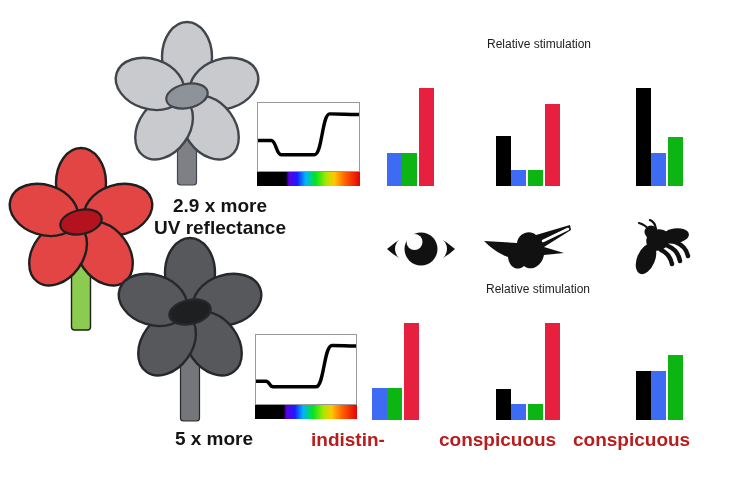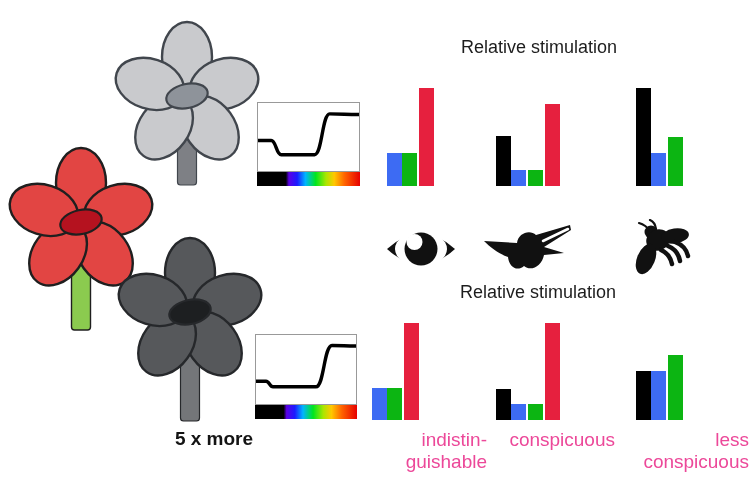--- a/index.html
+++ b/index.html
@@ -1,21 +1,21 @@
 <!DOCTYPE html>
 <html><head>
 <meta charset="utf-8">
 <style>
   html,body{margin:0;padding:0;background:#fff;}
   .canvas{position:relative;width:754px;height:492px;background:#ffffff;overflow:hidden;
           font-family:"Liberation Sans",sans-serif;color:#161616;}
   .abs{position:absolute;}
-  .hdr{position:absolute;width:300px;text-align:center;font-size:18px;color:#1d1d1d;}
+  .hdr{position:absolute;width:300px;text-align:center;font-size:12px;color:#1d1d1d;}
   .lbl{position:absolute;width:190px;text-align:center;font-weight:bold;font-size:19px;line-height:22px;color:#141414;}
-  .outcome{position:absolute;width:176px;text-align:right;font-weight:normal;font-size:19px;line-height:22px;color:#ec4899;}
+  .outcome{position:absolute;width:176px;text-align:left;font-weight:bold;font-size:19px;line-height:22px;color:#b91c1c;}
   .bargroup{position:absolute;display:flex;align-items:flex-end;height:100px;}
   .bar{width:15px;}
   .spectrum{position:absolute;}
   .spec-plot{border:1.5px solid #999;background:#fff;box-sizing:border-box;}
   .spec-plot svg{display:block;width:100%;height:100%;}
   .spec-bar{height:14px;background:linear-gradient(90deg,
       #000 0%,#000 28%,#5a00e6 31%,#1b1bff 39%,#00b4ff 47%,#00e61e 57%,
       #aae600 67%,#ffc800 75%,#ff6400 85%,#e60000 100%);}
   .icon{position:absolute;}
   .icon svg{display:block;}
@@ -54,20 +54,24 @@
     <g stroke-width="2.4" fill="#56585b" stroke="#26282b">
       <ellipse cx="0" cy="-39" rx="25" ry="35" transform="rotate(0)"></ellipse>
       <ellipse cx="0" cy="-39" rx="25" ry="35" transform="rotate(72)"></ellipse>
       <ellipse cx="0" cy="-39" rx="25" ry="35" transform="rotate(144)"></ellipse>
       <ellipse cx="0" cy="-39" rx="25" ry="35" transform="rotate(216)"></ellipse>
       <ellipse cx="0" cy="-39" rx="25" ry="35" transform="rotate(288)"></ellipse>
     </g>
     <ellipse cx="0" cy="0" rx="21" ry="12" stroke-width="2.2" transform="rotate(-12)" fill="#1d1f21" stroke="#26282b"></ellipse>
   </svg>
 
+  <div class="lbl" style="left:125px;top:195px;">
+    <div>2.9 x more</div>
+    <div>UV reflectance</div>
+  </div>
   <div class="lbl" style="left:119px;top:428px;">
     <div>5 x more</div>
   </div>
 
   <div class="hdr" style="left:389px;top:37px;">Relative stimulation</div>
   <div class="hdr" style="left:388px;top:282px;">Relative stimulation</div>
 
   <div class="spectrum" style="left:257px;top:102px;width:103px;">
     <div class="spec-plot" style="height:70px;">
       <svg viewBox="0 0 100 67" preserveAspectRatio="none">
@@ -146,23 +150,21 @@
       <ellipse cx="45" cy="17" rx="14" ry="7.5" fill="#111" transform="rotate(-8 45 17)"></ellipse>
       <ellipse cx="16" cy="40" rx="9" ry="16" fill="#111" transform="rotate(22 16 40)"></ellipse>
       <path d="M31,31 Q40,35 42,45" fill="none" stroke="#111" stroke-width="4.5" stroke-linecap="round"></path>
       <path d="M38,27 Q48,31 50,42" fill="none" stroke="#111" stroke-width="4.5" stroke-linecap="round"></path>
       <path d="M45,23 Q56,27 58,37" fill="none" stroke="#111" stroke-width="4.5" stroke-linecap="round"></path>
     </svg>
   </div>
 
   <div class="outcome" style="left:311px;top:429px;">
     <div>indistin-</div>
-    <div>guishable</div>
   </div>
   <div class="outcome" style="left:439px;top:429px;">
     <div>conspicuous</div>
   </div>
   <div class="outcome" style="left:573px;top:429px;">
-    <div>less</div>
     <div>conspicuous</div>
   </div>
 
 </div>
 
 </body></html>

